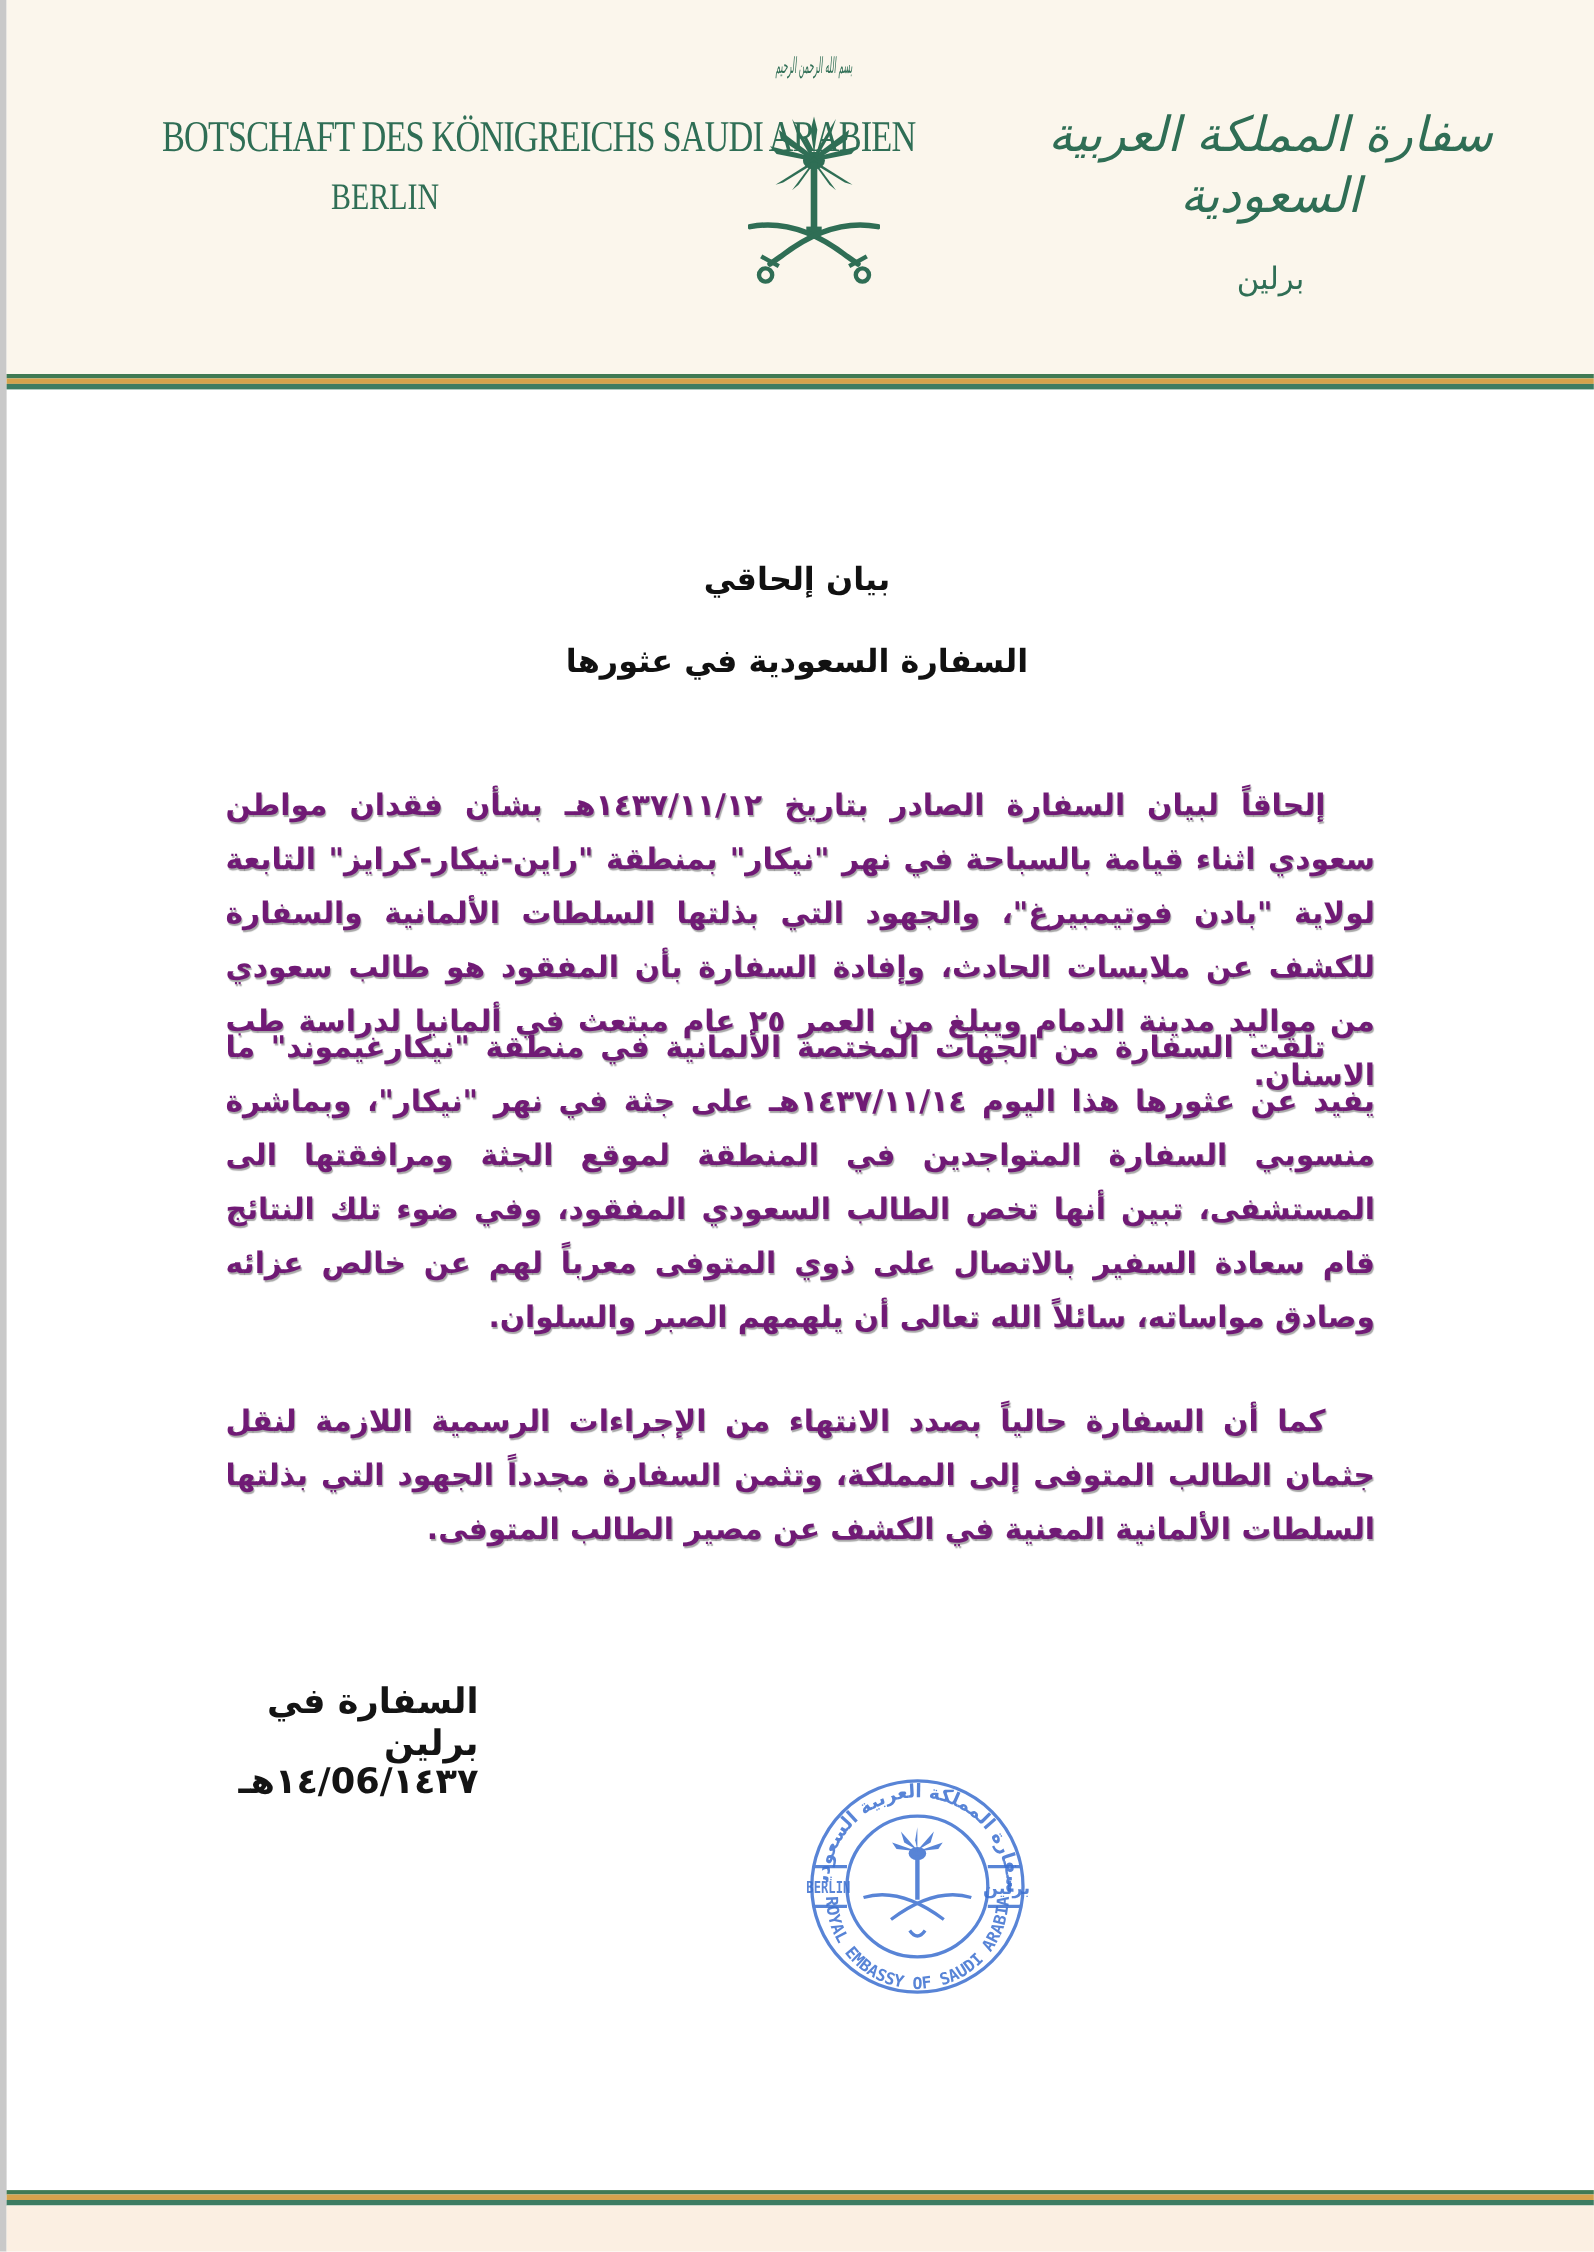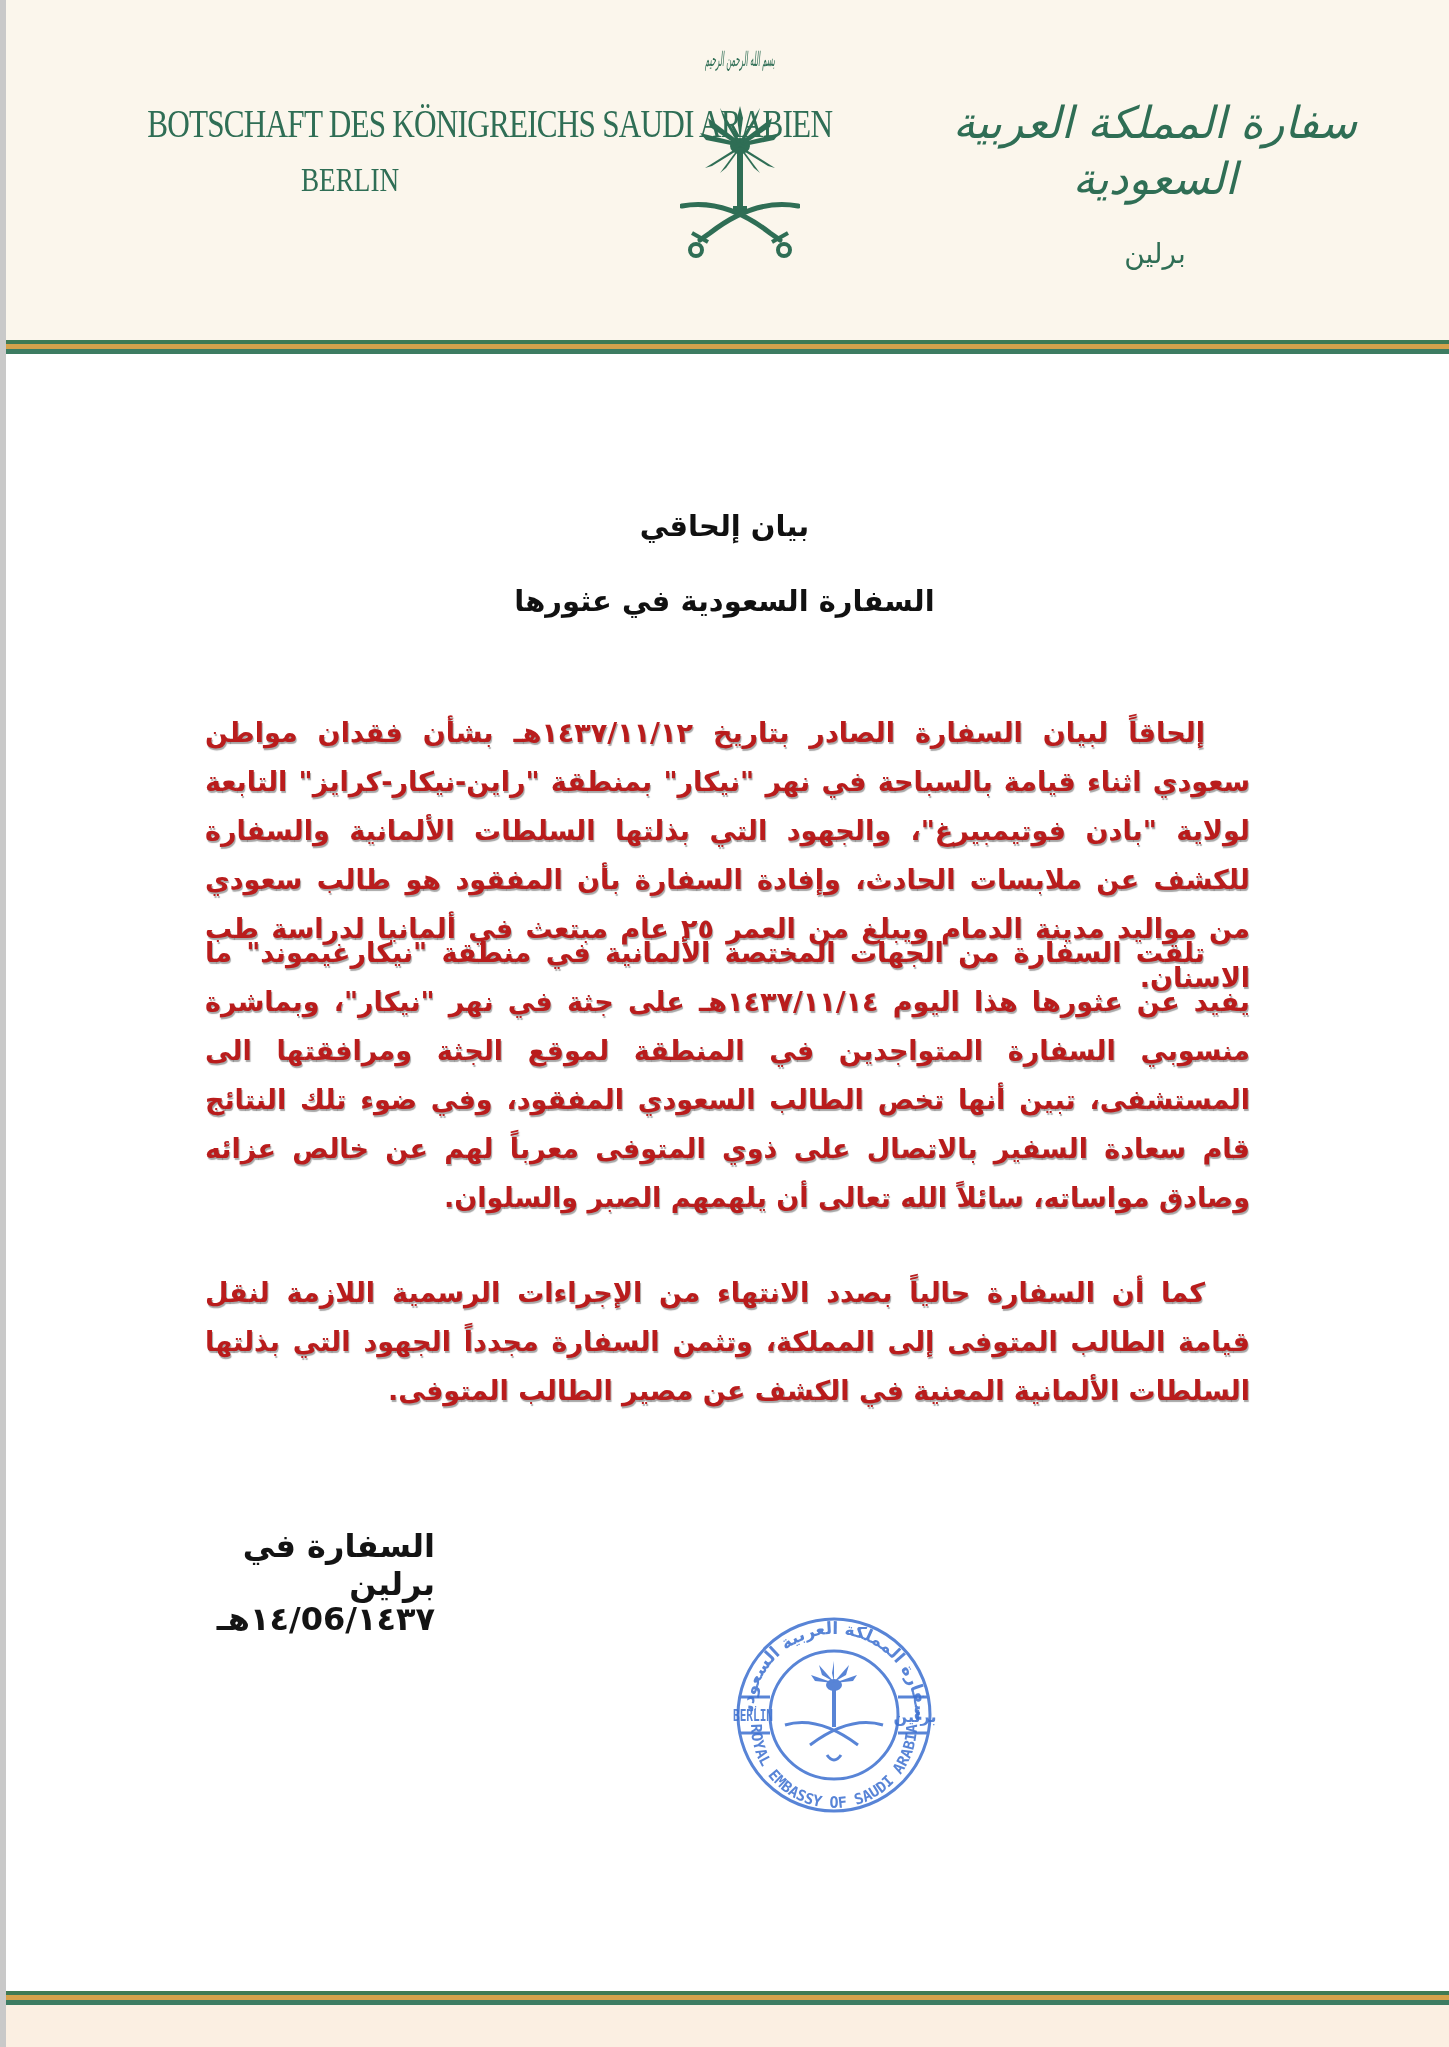--- a/index.html
+++ b/index.html
@@ -57,21 +57,21 @@
     .doc-title {
       position: absolute; left: 0; width: 1449px; text-align: center; direction: rtl;
       font-weight: bold; color: #111; font-family: "DejaVu Sans", sans-serif; margin-top: 31px;
     }
     .title1 { top: 478px; font-size: 29px; }
     .title2 { top: 553px; font-size: 29px; }
     .body {
       position: absolute; left: 205px; width: 1045px; direction: rtl; text-align: justify;
       text-align-last: right;
       font-family: "DejaVu Sans", sans-serif; font-weight: bold; font-size: 27px;
-      line-height: 49px; color: #b91c1c;
+      line-height: 49px; color: #701a75;
       text-shadow: 1px 2px 1px rgba(0,0,0,0.35);
     }
     .p1 { top: 708px; }
     .p2 { top: 928px; }
     .p3 { top: 1268px; }
     .body p { margin: 0; text-indent: 45px; }
     .signoff {
       position: absolute; left: 195px; width: 240px; direction: rtl; text-align: right;
       font-family: "DejaVu Sans", sans-serif; font-weight: bold; font-size: 32px; color: #141414;
     }
@@ -143,21 +143,21 @@
 <div class="doc-title title1">بيان إلحاقي</div>
 <div class="doc-title title2">السفارة السعودية في عثورها</div>
 
 <div class="body p1">
   <p>إلحاقاً لبيان السفارة الصادر بتاريخ ١٤٣٧/١١/١٢هـ بشأن فقدان مواطن سعودي اثناء قيامة بالسباحة في نهر "نيكار" بمنطقة "راين-نيكار-كرايز" التابعة لولاية "بادن فوتيمبيرغ"، والجهود التي بذلتها السلطات الألمانية والسفارة للكشف عن ملابسات الحادث، وإفادة السفارة بأن المفقود هو طالب سعودي من مواليد مدينة الدمام ويبلغ من العمر ٢٥ عام مبتعث في ألمانيا لدراسة طب الاسنان.</p>
 </div>
 <div class="body p2">
   <p>تلقت السفارة من الجهات المختصة الألمانية في منطقة "نيكارغيموند" ما يفيد عن عثورها هذا اليوم ١٤٣٧/١١/١٤هـ على جثة في نهر "نيكار"، وبماشرة منسوبي السفارة المتواجدين في المنطقة لموقع الجثة ومرافقتها الى المستشفى، تبين أنها تخص الطالب السعودي المفقود، وفي ضوء تلك النتائج قام سعادة السفير بالاتصال على ذوي المتوفى معرباً لهم عن خالص عزائه وصادق مواساته، سائلاً الله تعالى أن يلهمهم الصبر والسلوان.</p>
 </div>
 <div class="body p3">
-  <p>كما أن السفارة حالياً بصدد الانتهاء من الإجراءات الرسمية اللازمة لنقل قيامة الطالب المتوفى إلى المملكة، وتثمن السفارة مجدداً الجهود التي بذلتها السلطات الألمانية المعنية في الكشف عن مصير الطالب المتوفى.</p>
+  <p>كما أن السفارة حالياً بصدد الانتهاء من الإجراءات الرسمية اللازمة لنقل جثمان الطالب المتوفى إلى المملكة، وتثمن السفارة مجدداً الجهود التي بذلتها السلطات الألمانية المعنية في الكشف عن مصير الطالب المتوفى.</p>
 </div>
 
 <div class="signoff sig1">السفارة في برلين</div>
 <div class="signoff sig2">١٤٣٧/06/١٤هـ</div>
 
 <div class="stamp">
   <svg width="222" height="200" viewBox="0 0 222 200">
     <defs>
       <path id="stampTopArc" d="M30 100 A81 81 0 0 1 192 100"></path>
       <path id="stampBottomArc" d="M28 110 A83 83 0 0 0 194 110"></path>

